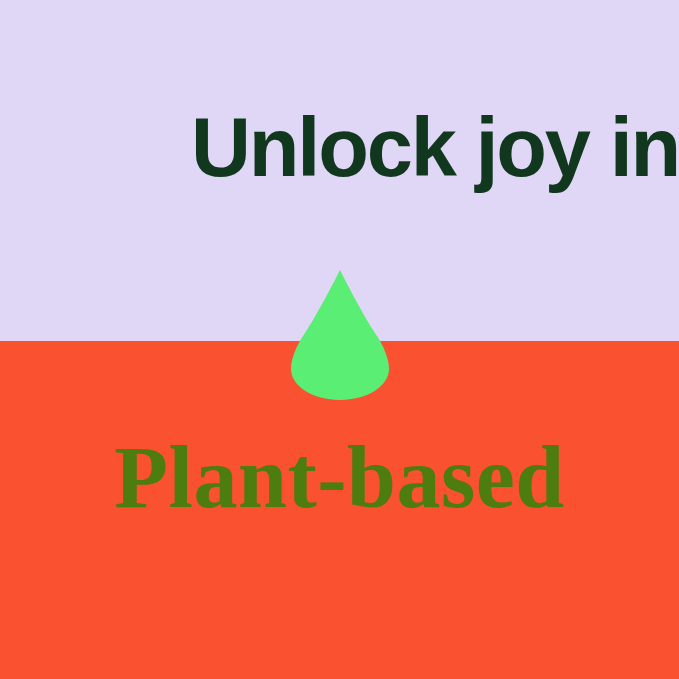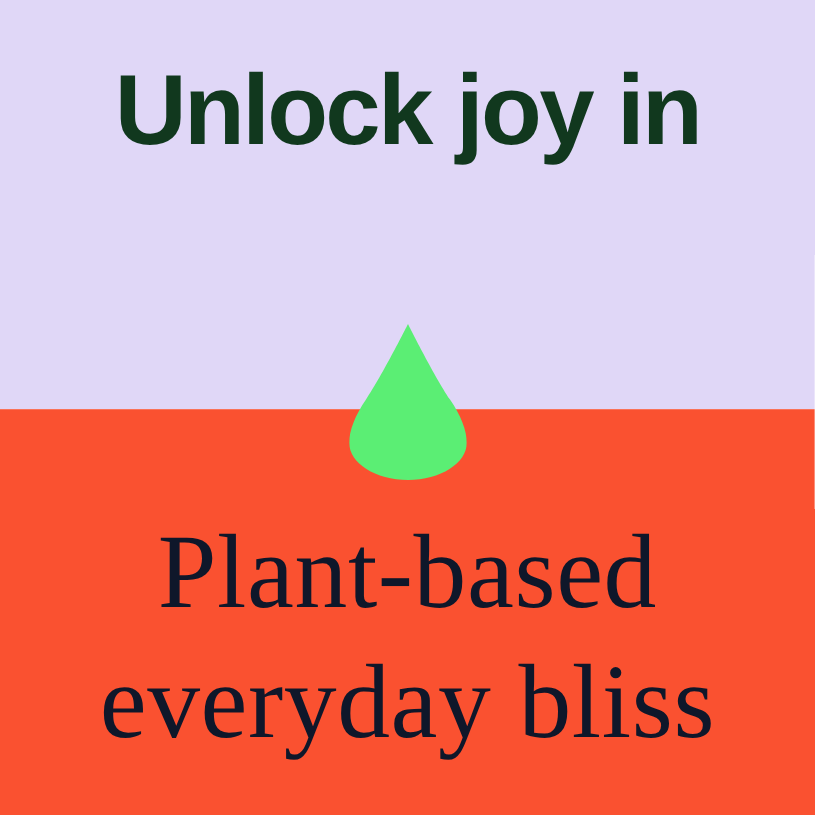--- a/index.html
+++ b/index.html
@@ -32,23 +32,22 @@
   }
 
   
   #headline-top {
     position: absolute;
     top: 0;
     left: 0;
     width: 679px;
     height: 250px;
     display: flex;
-    flex-direction: column;
     align-items: center;
-    justify-content: flex-start;
+    justify-content: flex-end;
     padding-top: 44px;
     box-sizing: border-box;
     z-index: 3;
   }
   .top-line {
     color: #11381e;
     font-family: "Liberation Sans", sans-serif;
     font-weight: bold;
     font-size: 83px;
     line-height: 95px;
@@ -62,23 +61,23 @@
     position: absolute;
     top: 424px;
     left: 0;
     width: 679px;
     display: flex;
     flex-direction: column;
     align-items: center;
     z-index: 3;
   }
   .bottom-line {
-    color: #0f172a;
+    color: #4d7c0f;
     font-family: "Liberation Serif", serif;
-    font-weight: normal;
+    font-weight: bold;
     font-size: 88px;
     line-height: 108px;
     letter-spacing: 0.5px;
     white-space: nowrap;
     text-align: center;
   }
 
   
   #droplet {
     position: absolute;
@@ -107,16 +106,15 @@
   </div>
 
   <div id="droplet">
     <svg viewBox="0 0 98 130" xmlns="http://www.w3.org/2000/svg" aria-hidden="true">
       <path d="M49 0 C49 0 28 42 14 63 C5 76 0 89 0 99 C0 116 22 130 49 130 C76 130 98 116 98 99 C98 89 93 76 84 63 C70 42 49 0 49 0 Z" fill="#5bee74"></path>
     </svg>
   </div>
 
   <div id="headline-bottom">
     <div class="bottom-line">Plant-based</div>
-    <div class="bottom-line">everyday bliss</div>
   </div>
 
 </div>
 
 </body></html>

